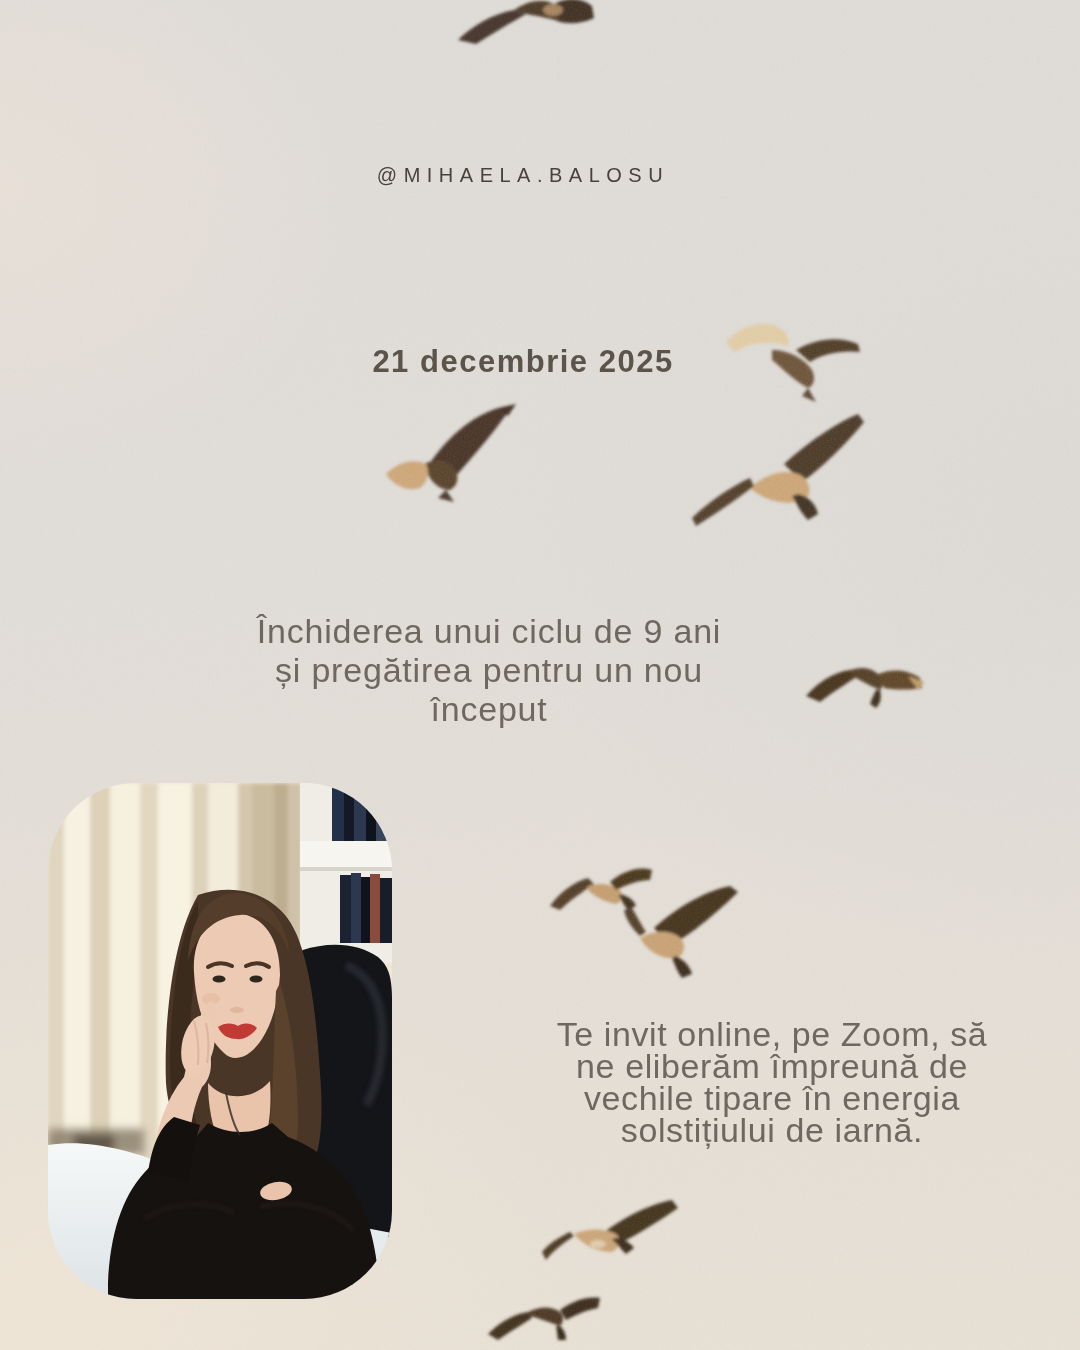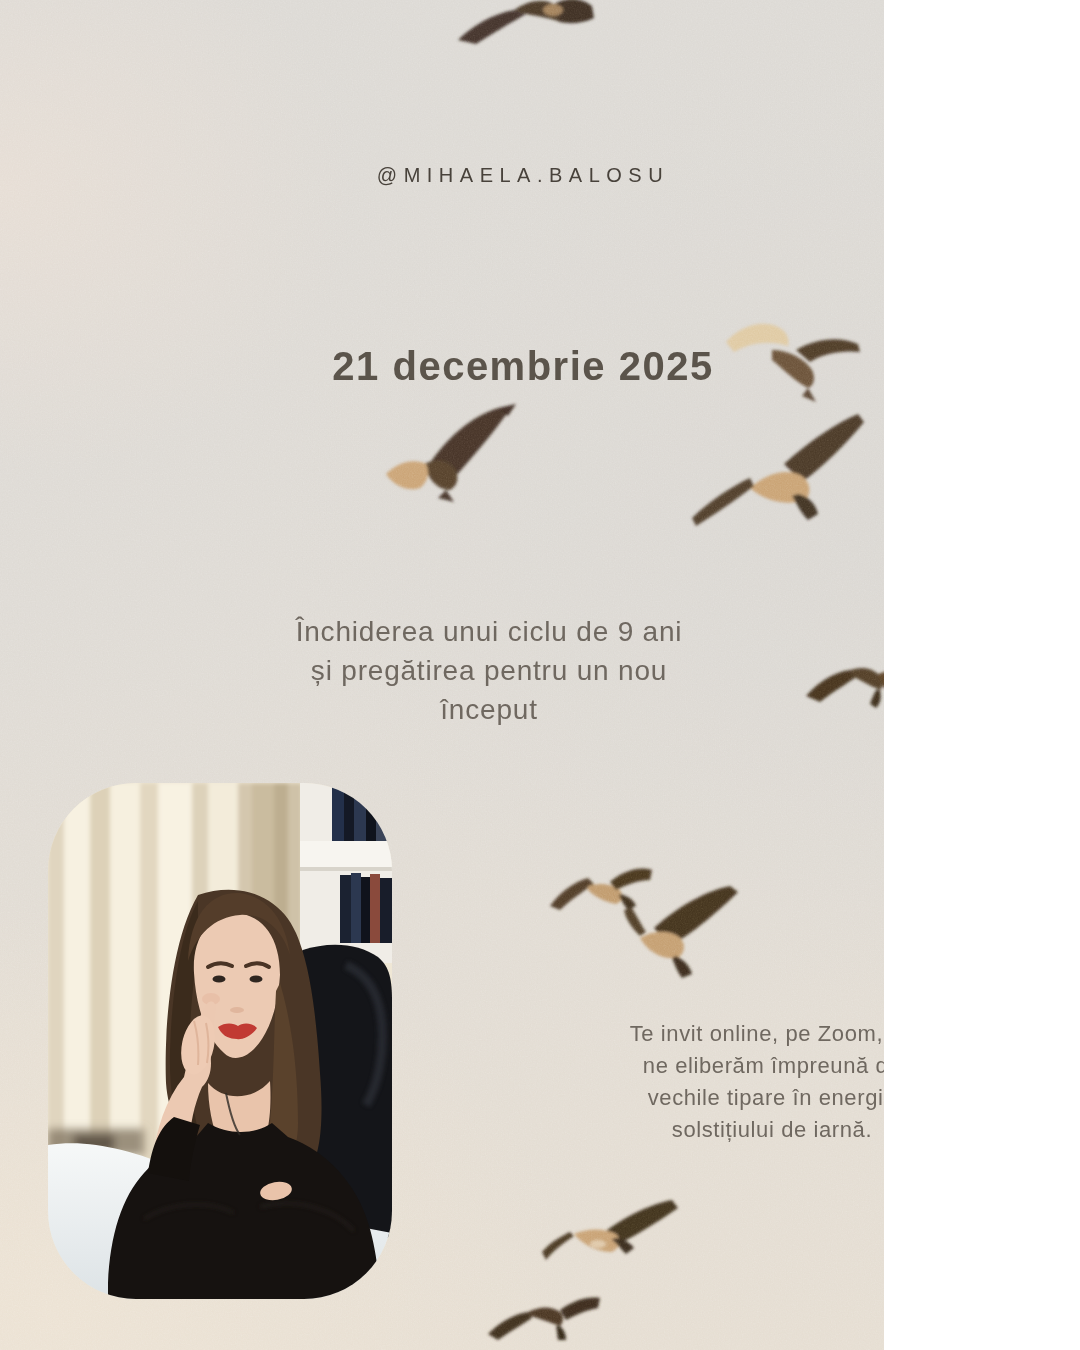--- a/index.html
+++ b/index.html
@@ -1,33 +1,33 @@
 <!DOCTYPE html>
 <html><head>
 <meta charset="utf-8">
 <style>
   html,body{margin:0;padding:0;}
   body{width:1080px;height:1350px;overflow:hidden;font-family:"Liberation Sans",sans-serif;}
   .canvas{
-    position:relative;width:884px;height:1350px;overflow:hidden;
+    position:relative;width:1080px;height:1350px;overflow:hidden;
     background:
       radial-gradient(900px 700px at 6% 97%, #ece2d3 0%, rgba(236,226,211,0) 58%),
       radial-gradient(650px 520px at 0% 14%, #e6ddd4 0%, rgba(230,221,212,0) 55%),
       radial-gradient(1000px 800px at 100% 38%, #dad7d2 0%, rgba(218,215,210,0) 60%),
       linear-gradient(180deg,#dcd9d4 0%,#dedad4 45%,#e5ddd1 100%);
   }
   .texture{position:absolute;left:0;top:0;mix-blend-mode:soft-light;opacity:.6;pointer-events:none;}
   .birds{position:absolute;left:0;top:0;}
   .center-x{position:absolute;transform:translateX(-50%);text-align:center;white-space:nowrap;}
   .handle{top:164px;left:523px;font-size:20px;font-weight:500;letter-spacing:6.5px;color:#48423b;}
   .title{top:218px;left:541px;margin:0;font-family:"Liberation Serif",serif;font-weight:700;
          font-size:80px;letter-spacing:2px;color:#57504a;}
-  .date{top:344px;left:523px;font-size:40px;font-weight:700;letter-spacing:1.5px;color:#5b544b;}
-  .intro{top:612px;left:489px;margin:0;font-size:28px;line-height:39px;letter-spacing:.8px;color:#6f6860;}
-  .invite{top:1018px;left:772px;margin:0;font-size:22px;line-height:32px;letter-spacing:.6px;color:#6f6860;}
+  .date{top:344px;left:523px;font-size:31px;font-weight:700;letter-spacing:1.5px;color:#5b544b;}
+  .intro{top:612px;left:489px;margin:0;font-size:34px;line-height:39px;letter-spacing:.8px;color:#6f6860;}
+  .invite{top:1018px;left:772px;margin:0;font-size:34px;line-height:32px;letter-spacing:.6px;color:#6f6860;}
   .photo{position:absolute;left:48px;top:783px;width:344px;height:516px;border-radius:88px;overflow:hidden;}
   .photo svg{display:block;}
 </style>
 </head>
 <body>
 
 <div class="canvas">
 
   <svg class="birds" width="1080" height="1350" viewBox="0 0 1080 1350" aria-hidden="true">
     <defs>

